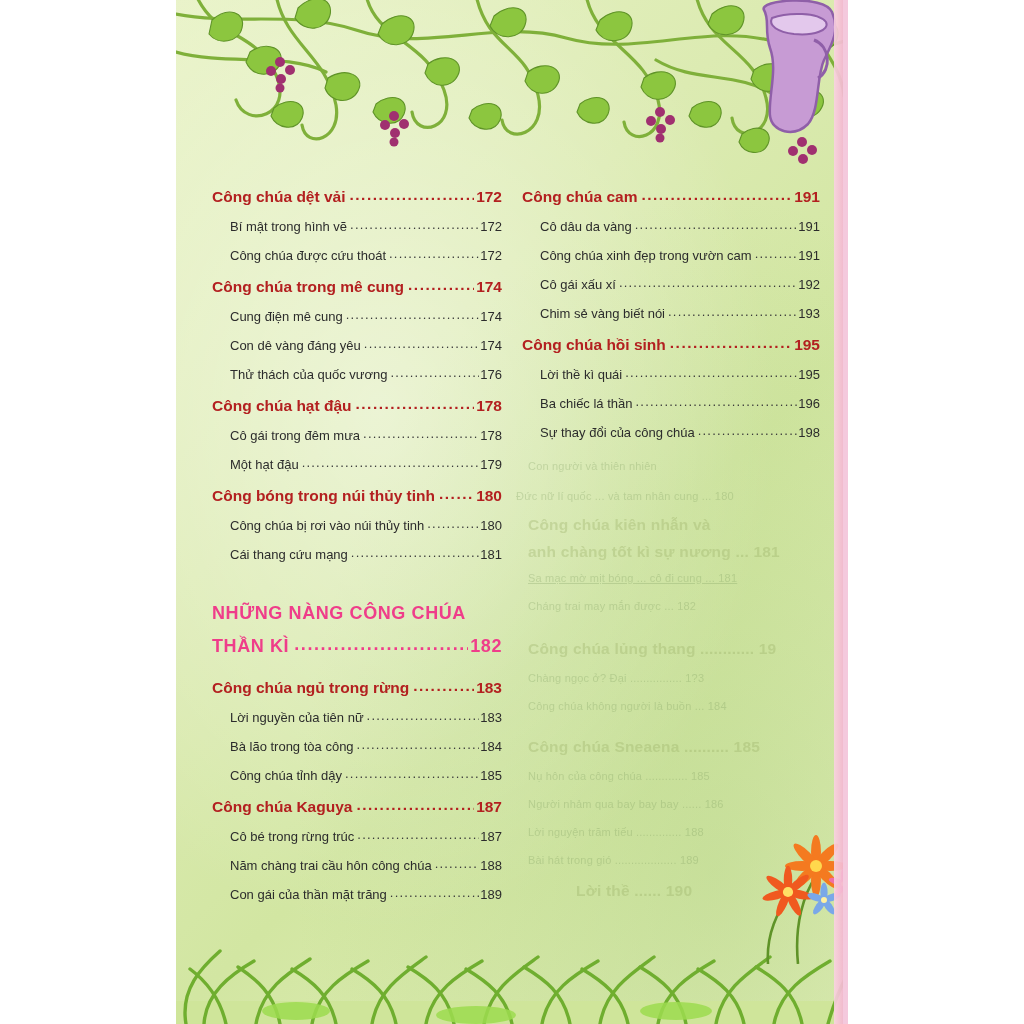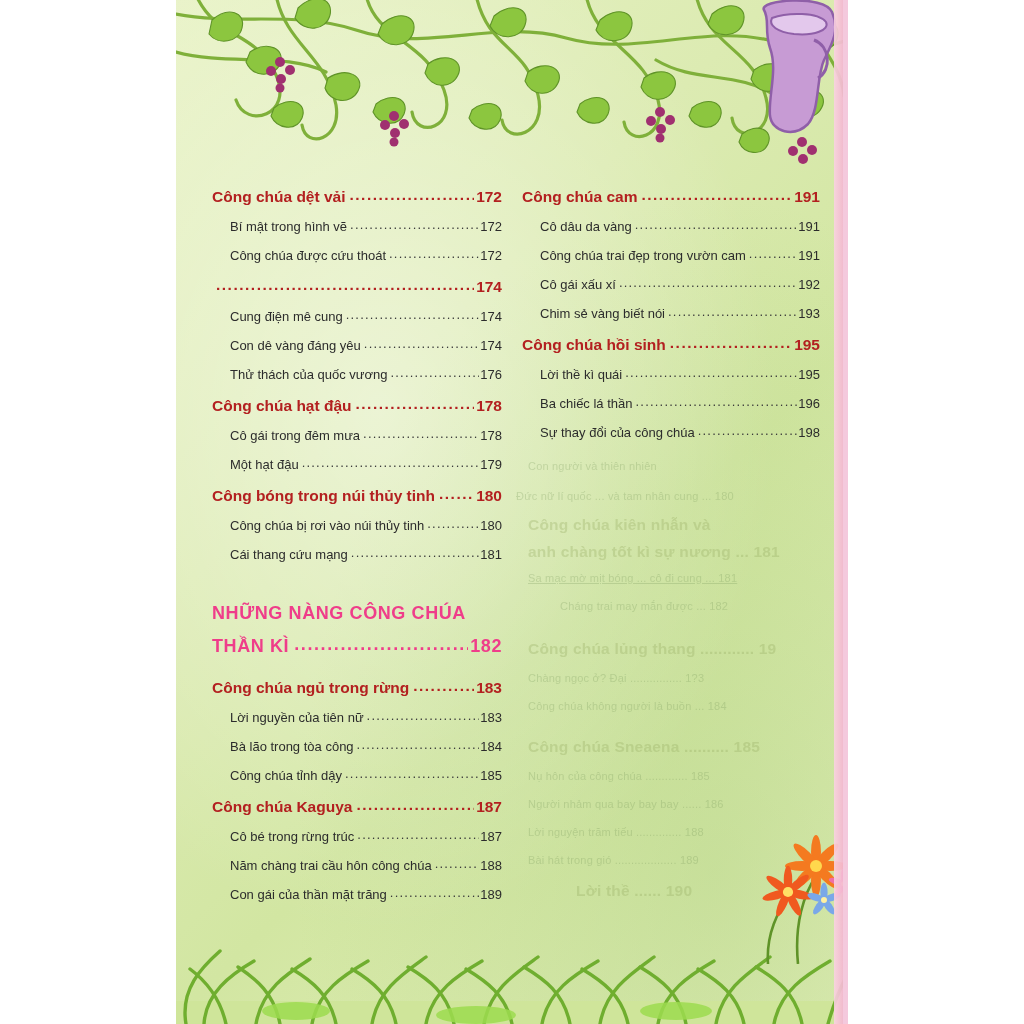--- a/index.html
+++ b/index.html
@@ -160,21 +160,21 @@
 <body>
 
 <div class="page">
 
   <div>
     <div class="ghost" style="left:352px; top:460px;">Con người và thiên nhiên</div>
     <div class="ghost" style="left:340px; top:490px;text-align:right;">Đức nữ lí quốc ... và tam nhân cung ... 180</div>
     <div class="ghost head" style="left:352px; top:516px;">Công chúa kiên nhẫn và</div>
     <div class="ghost head" style="left:352px; top:543px;">anh chàng tốt kì sự nương ... 181</div>
     <div class="ghost" style="left:352px; top:572px;text-decoration:underline;">Sa mạc mờ mịt bóng ... cô đi cung ... 181</div>
-    <div class="ghost" style="left:352px; top:600px;margin-left:32px;">Cháng trai may mắn được ... 182</div>
+    <div class="ghost" style="left:352px; top:600px;">Cháng trai may mắn được ... 182</div>
     <div class="ghost head" style="left:352px; top:640px;">Công chúa lủng thang ............ 19</div>
     <div class="ghost" style="left:352px; top:672px;">Chàng ngọc ở? Đại ................ 1?3</div>
     <div class="ghost" style="left:352px; top:700px;">Công chúa không người là buồn ... 184</div>
     <div class="ghost head" style="left:352px; top:738px;">Công chúa Sneaena .......... 185</div>
     <div class="ghost" style="left:352px; top:770px;">Nụ hôn của công chúa ............. 185</div>
     <div class="ghost" style="left:352px; top:798px;">Người nhảm qua bay bay bay ...... 186</div>
     <div class="ghost" style="left:352px; top:826px;">Lời nguyện trăm tiếu .............. 188</div>
     <div class="ghost" style="left:352px; top:854px;">Bài hát trong gió ................... 189</div>
     <div class="ghost head" style="left:400px; top:882px;">Lời thề ...... 190</div>
   </div>
@@ -350,20 +350,21 @@
         </div>
         <div class="entry">
           <span class="t">Công chúa được cứu thoát</span>
           <span class="dots">..........................................................</span>
           <span class="pg">172</span>
         </div>
       </div>
 
       <div class="group">
         <div class="chapter">
+          <span class="t">Công chúa trong mê cung</span>
           <span class="dots">..........................................................</span>
           <span class="pg">174</span>
         </div>
         <div class="entry">
           <span class="t">Cung điện mê cung</span>
           <span class="dots">..........................................................</span>
           <span class="pg">174</span>
         </div>
         <div class="entry">
           <span class="t">Con dê vàng đáng yêu</span>
@@ -483,21 +484,21 @@
           <span class="t">Công chúa cam</span>
           <span class="dots">..........................................................</span>
           <span class="pg">191</span>
         </div>
         <div class="entry">
           <span class="t">Cô dâu da vàng</span>
           <span class="dots">..........................................................</span>
           <span class="pg">191</span>
         </div>
         <div class="entry">
-          <span class="t">Công chúa trai đẹp trong vườn cam</span>
+          <span class="t">Công chúa xinh đẹp trong vườn cam</span>
           <span class="dots">..........................................................</span>
           <span class="pg">191</span>
         </div>
         <div class="entry">
           <span class="t">Cô gái xấu xí</span>
           <span class="dots">..........................................................</span>
           <span class="pg">192</span>
         </div>
         <div class="entry">
           <span class="t">Chim sẻ vàng biết nói</span>

